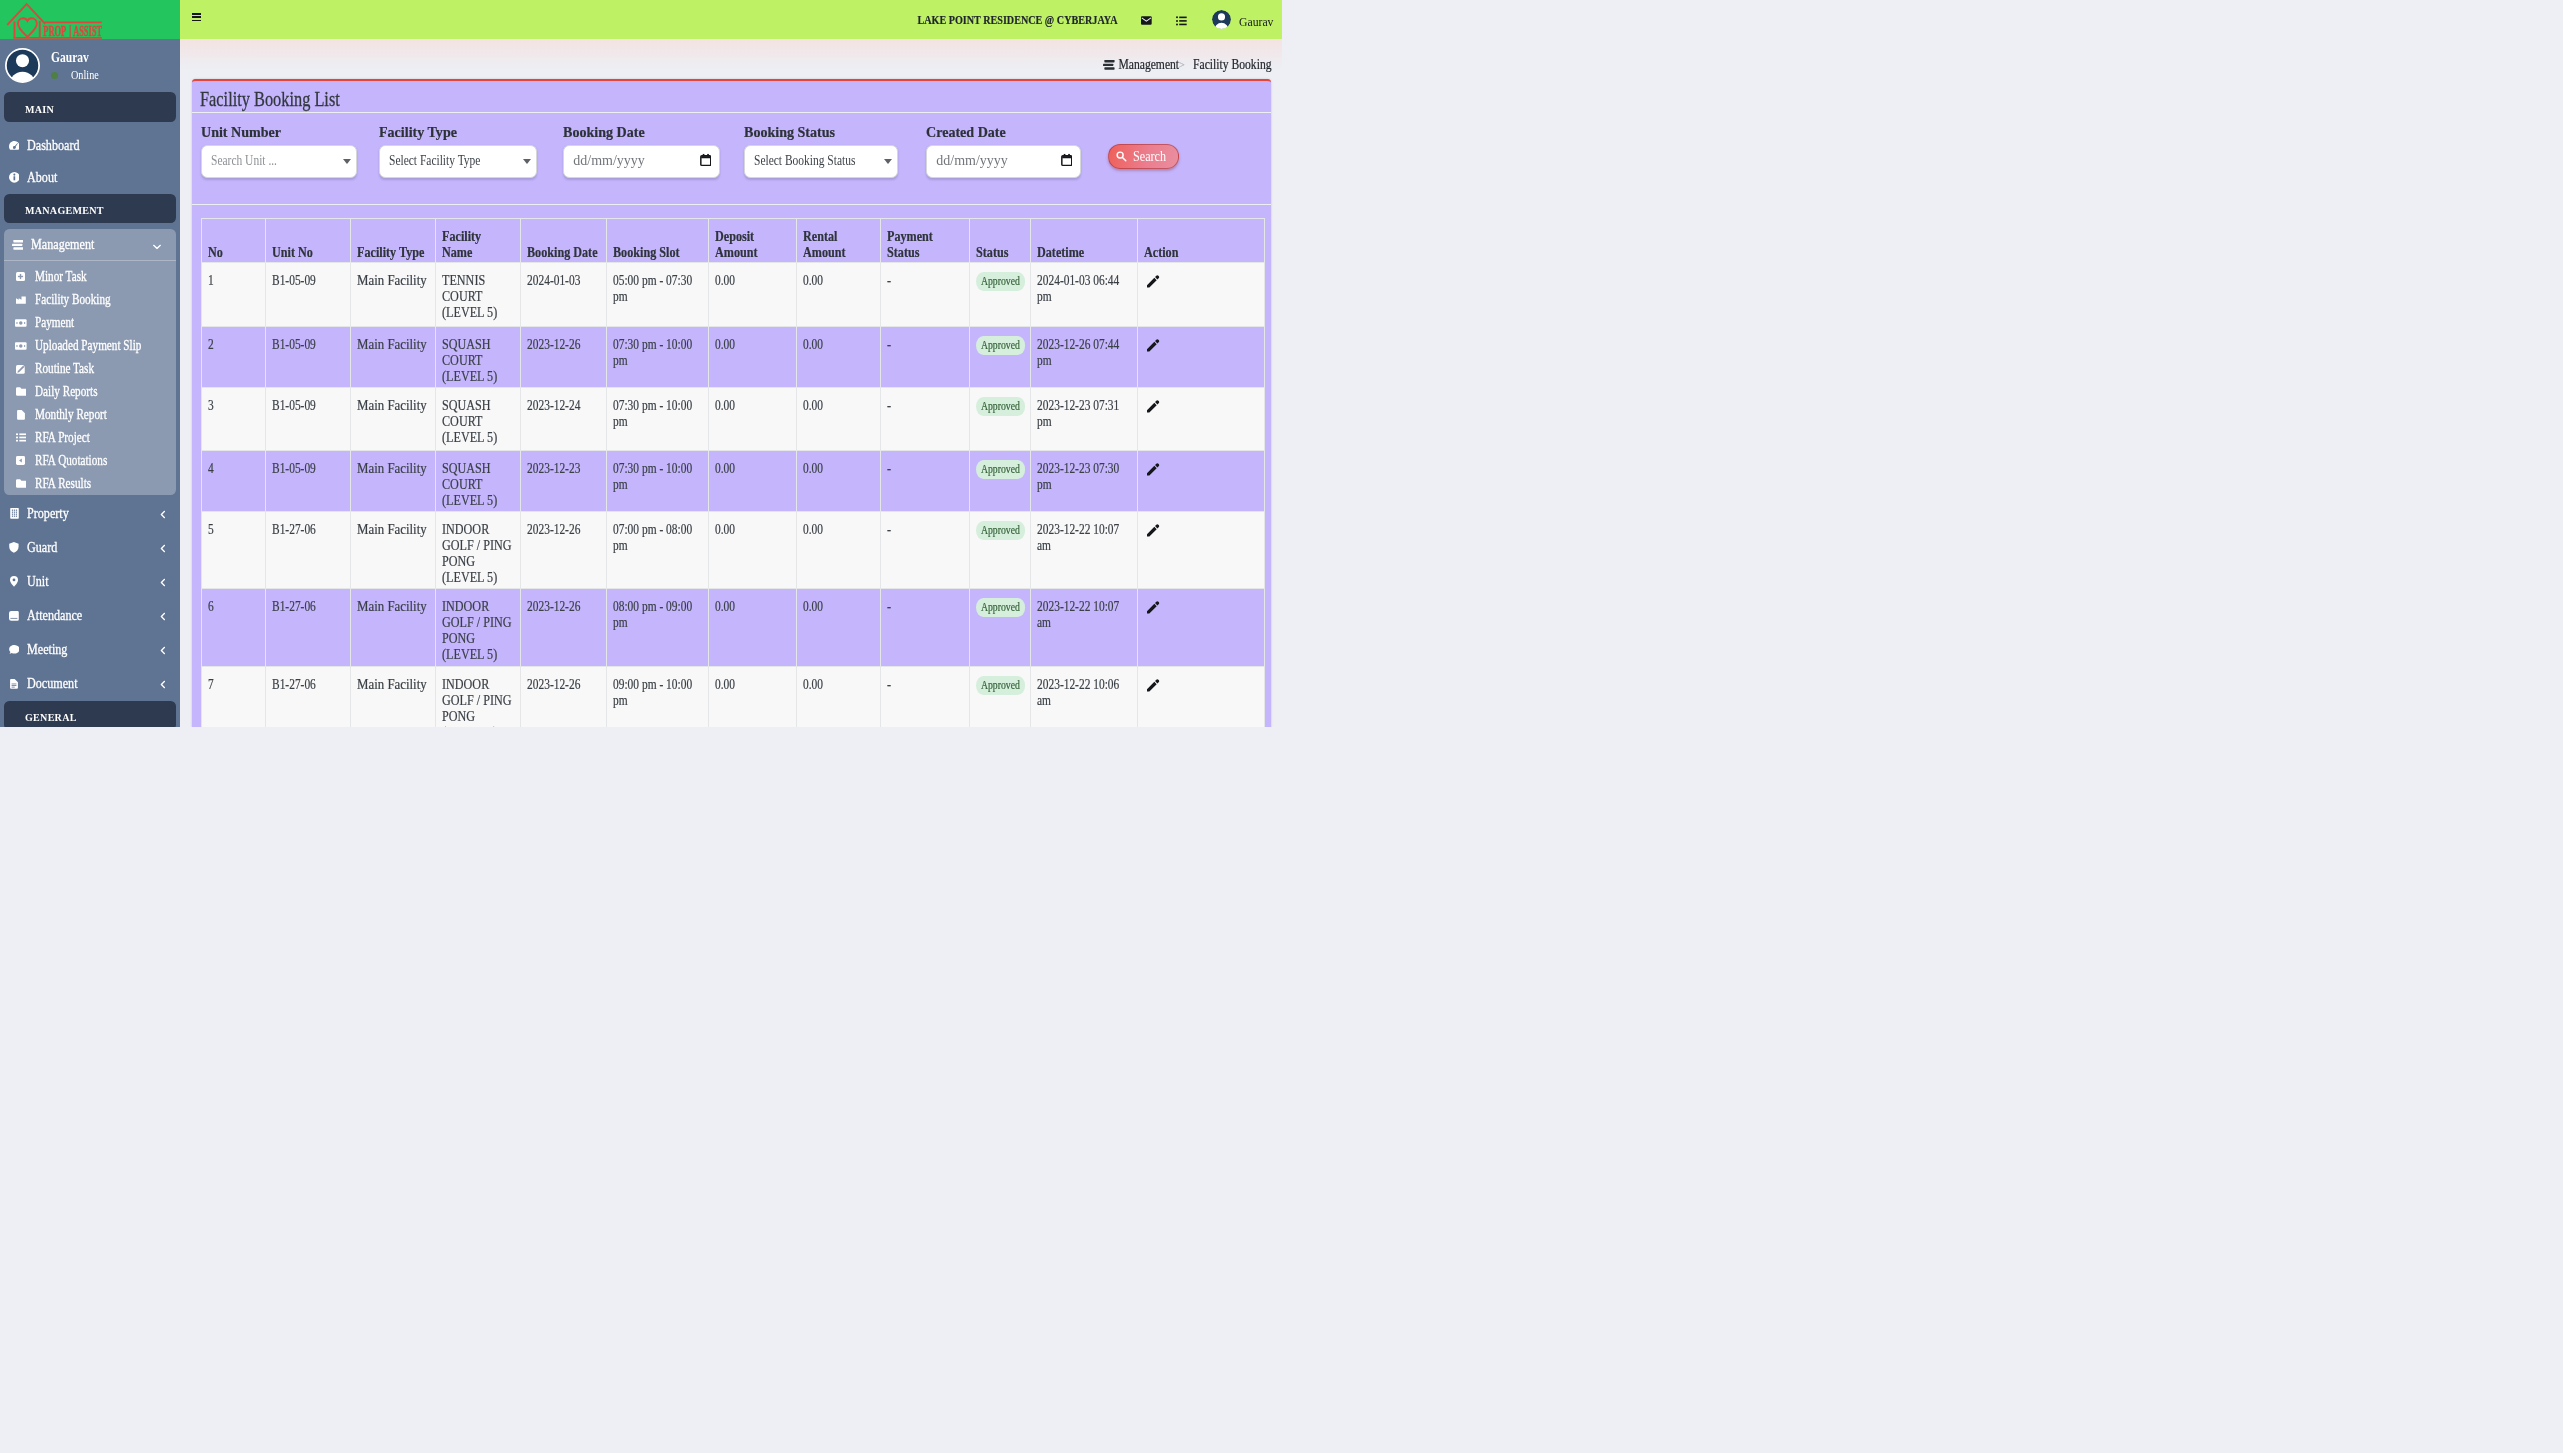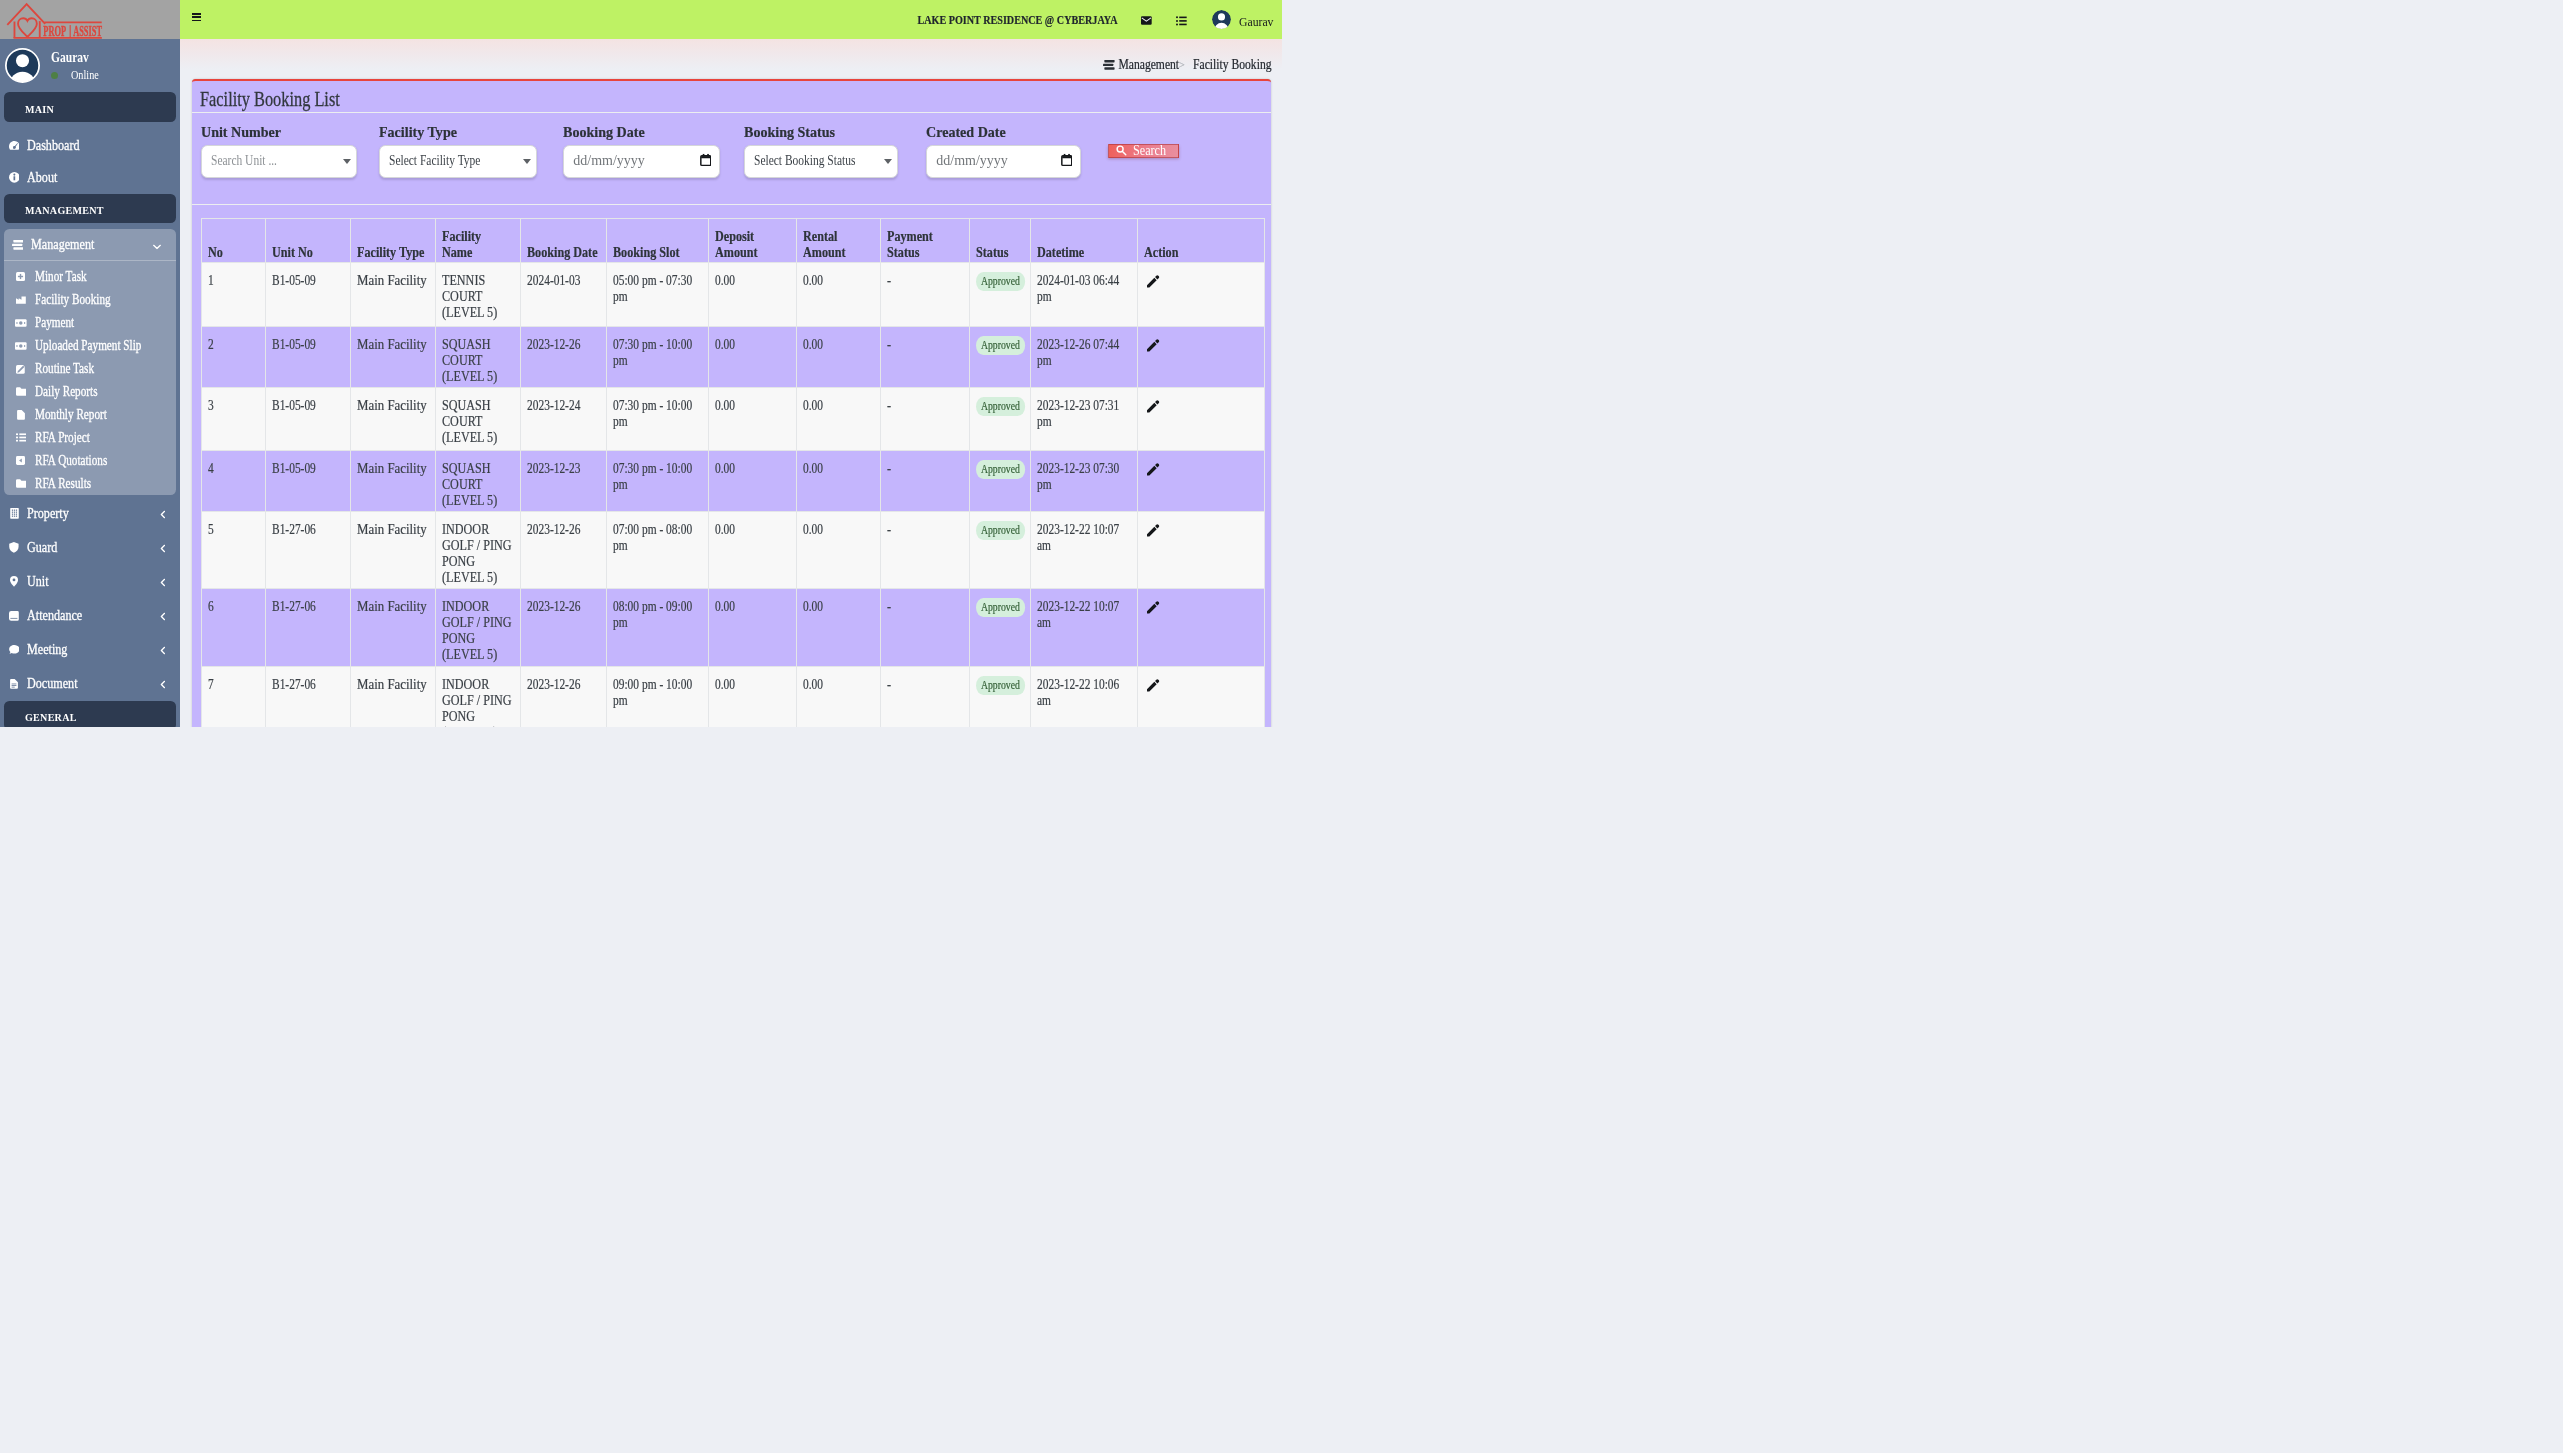--- a/index.html
+++ b/index.html
@@ -11,21 +11,21 @@
 .burger { position:absolute; left:11.6px; top:13.4px; width:9.8px; height:9px; }
 .burger div { height:1.7px; background:#15171a; margin-bottom:1.4px; }
 .nav-right { position:absolute; right:4.5px; top:0; height:39px; display:flex; align-items:center; }
 .site-title { font-weight:bold; color:#20262d; font-size:13px; -webkit-text-stroke:0.2px currentColor; transform:scaleX(0.78); transform-origin:100% 50%; white-space:nowrap; }
 .nav-ic { margin-left:24px; margin-top:2.7px; display:flex; align-items:center; }
 .nav-user { margin-left:25px; display:flex; align-items:center; }
 .nav-user .uname { font-size:13px; color:#15181c; margin-left:8.5px; position:relative; top:2px; transform:scaleX(0.90); transform-origin:0 50%; }
 
 
 .sidebar { position:absolute; left:0; top:0; width:180px; height:727px; background:#5f7392; }
-.brand { height:39px; background:#a3a3a3; position:relative; }
+.brand { height:39px; background:#22c55e; position:relative; }
 .user-panel { position:relative; height:53px; }
 .user-panel .av { position:absolute; left:4.5px; top:9px; }
 .user-panel .nm { position:absolute; left:51px; top:10.7px; color:#fff; font-size:14px; font-weight:bold; transform:scaleX(0.825); transform-origin:0 0; white-space:nowrap; }
 .user-panel .onl { position:absolute; left:51px; top:29px; display:flex; align-items:center;gap:7px; }
 .user-panel .dot { width:7.2px; height:7.2px; border-radius:50%; background:#4e7f45; }
 .user-panel .ot { color:#fff; font-size:12px; margin-left:5.4px; transform:scaleX(0.85); transform-origin:0 50%; }
 .topnav { padding-top:8.2px; } .band { margin:0 3.6px; height:29.5px; background:#2d3a50; border-radius:5.4px; color:#fff; font-weight:bold; font-size:11.2px; display:flex; align-items:center; padding-left:21px; letter-spacing:0.3px; }
 .band span { transform:scaleX(0.9); transform-origin:0 50%; position:relative; top:1.8px; }
 .nitem { height:32px; display:flex; align-items:center; color:#fff; font-size:14.8px; position:relative; -webkit-text-stroke:0.3px #fff; }
 .nitem .nic { width:19px; margin-left:4.5px; display:flex; justify-content:center; }
@@ -53,21 +53,21 @@
 .chead .ttl { position:relative; top:2.9px; font-size:21.5px; color:#32383e; -webkit-text-stroke:0.3px currentColor; transform:scaleX(0.76); transform-origin:0 50%; white-space:nowrap; width:max-content; }
 .filters { position:relative; height:92px; border-bottom:0.9px solid #eceef0; }
 .fg { position:absolute; top:0; }
 .fg label { display:block; font-size:14.8px; font-weight:bold; color:#2c3238; -webkit-text-stroke:0.2px currentColor; margin-top:11.5px; transform:scaleX(0.95); transform-origin:0 0; white-space:nowrap; width:max-content; }
 .ctl { position:absolute; top:32px; height:33px; background:#fff; border:0.9px solid #d5d7d9; border-radius:6.3px; box-shadow:0 1.3px 2.2px rgba(0,0,0,.14); display:flex; align-items:center; padding:0 9px; font-size:14px; }
 .ctl .ph { color:#8d9195; transform:scaleX(0.82); transform-origin:0 50%; white-space:nowrap; }
 .ctl .ph2 { color:#72767a; white-space:nowrap; }
 .ctl .tx2 { color:#3c4248; transform:scaleX(0.82); transform-origin:0 50%; white-space:nowrap; }
 .ctl .caret { position:absolute; right:5.4px; top:50%; margin-top:-2.2px; width:0; height:0; border-left:4.3px solid transparent; border-right:4.3px solid transparent; border-top:5.2px solid #5d6165; }
 .ctl .cal { position:absolute; right:8px; top:50%; transform:translateY(-44%); }
-.btn-search { position:absolute; left:916px; top:31px; width:71px; height:14px; border-radius:0; background:linear-gradient(100deg, #ef6059 0%, #eb7d8e 55%, #e98f9f 100%); border:0.9px solid rgba(160,45,55,0.55); box-shadow:0 1.8px 2.7px rgba(120,40,50,.35); color:#fff; display:flex; align-items:center; justify-content:center; font-size:14.3px; }
+.btn-search { position:absolute; left:916px; top:31px; width:71px; height:25px; border-radius:12px; background:linear-gradient(100deg, #ef6059 0%, #eb7d8e 55%, #e98f9f 100%); border:0.9px solid rgba(160,45,55,0.55); box-shadow:0 1.8px 2.7px rgba(120,40,50,.35); color:#fff; display:flex; align-items:center; justify-content:center; font-size:14.3px; }
 .btn-search span { margin-left:6.3px; transform:scaleX(0.85); transform-origin:0 50%; }
 
 
 .twrap { padding:13px 8.5px 0 8.5px; }
 table.t { border-collapse:collapse; table-layout:fixed; width:1062px; }
 .t th, .t td { border:0.9px solid #e4e6e8; vertical-align:top; padding:9px 6.3px 2.7px 6.3px; font-size:14.3px; -webkit-text-stroke:0.2px currentColor; }
 .t thead th { vertical-align:bottom; color:#2e343a; font-weight:bold; padding:5.8px 6.3px 2.2px 6.3px; text-align:left; }
 .t td { color:#393f45; }
 .t .dg { transform:scaleX(0.80) !important; }
 .t .lt { transform:scaleX(0.90) !important; }

